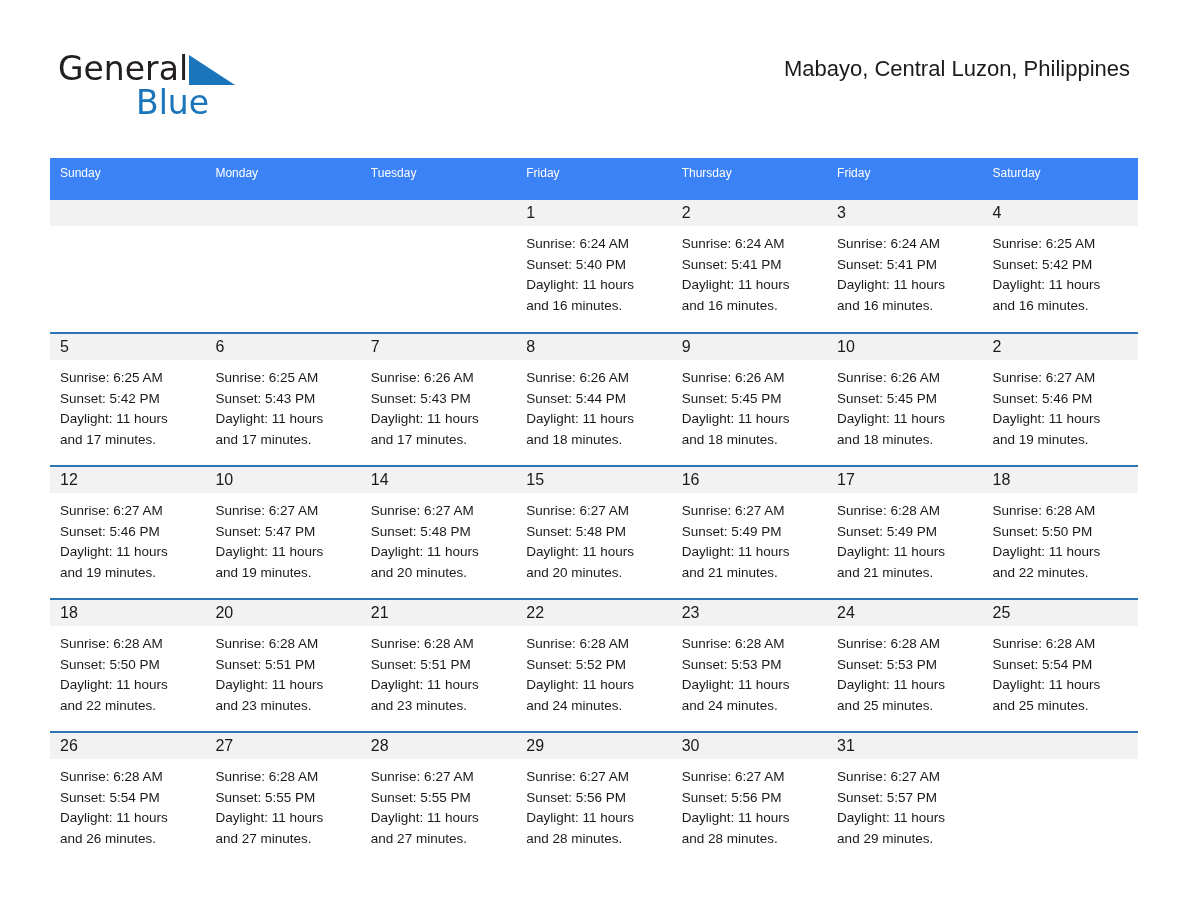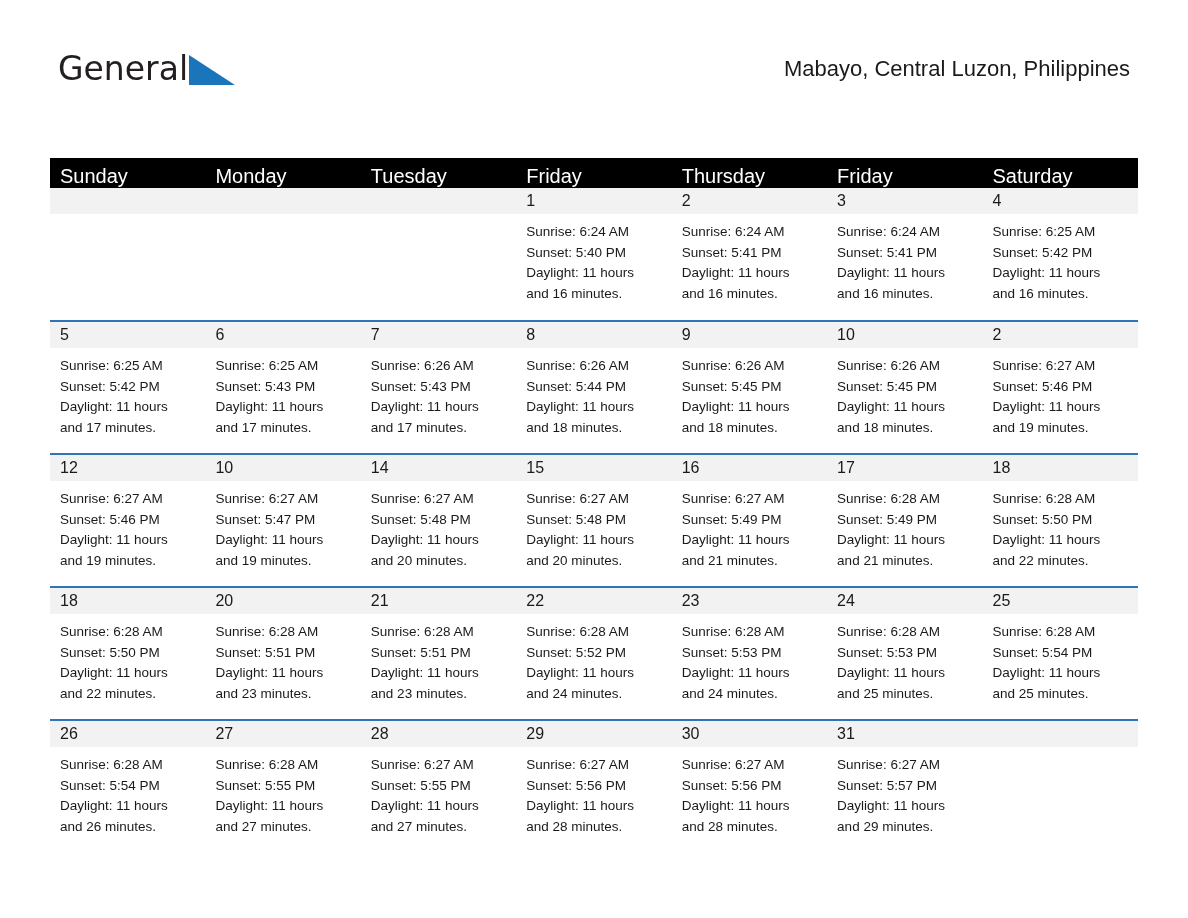--- a/index.html
+++ b/index.html
@@ -92,26 +92,26 @@
   .calendar {
     position: absolute;
     left: 50px;
     top: 158px;
     width: 1088px;
     border-collapse: collapse;
     table-layout: fixed;
   }
 
   .calendar th {
-    background: #000000;
+    background: #3b82f6;
     color: #ffffff;
     font-weight: 400;
-    font-size: 20px;
+    font-size: 12px;
     text-align: left;
-    padding: 7px 0 0 10px;
+    padding: 7px 0 20px 10px;
     height: 15px;
     border: none;
   }
 
   .week-row td {
     vertical-align: top;
     padding: 0;
     border-top: 2px solid #2e75b6;
     height: 133px;
     box-sizing: border-box;
@@ -147,20 +147,21 @@
 <body>
 
 <div class="page">
 
   <div class="header">
 
     <div class="logo">
       <span class="logo-line1">General</span><span class="logo-tri"><svg width="46" height="30" viewBox="0 0 46 30" xmlns="http://www.w3.org/2000/svg">
             <polygon points="0,0 46,30 0,30" fill="#1b75bb"></polygon>
           </svg></span>
+      <span class="logo-line2">Blue</span>
     </div>
 
     <div class="title-block">
       <div class="cal-subtitle">Mabayo, Central Luzon, Philippines</div>
     </div>
 
   </div>
 
   <table class="calendar">
     <thead>

